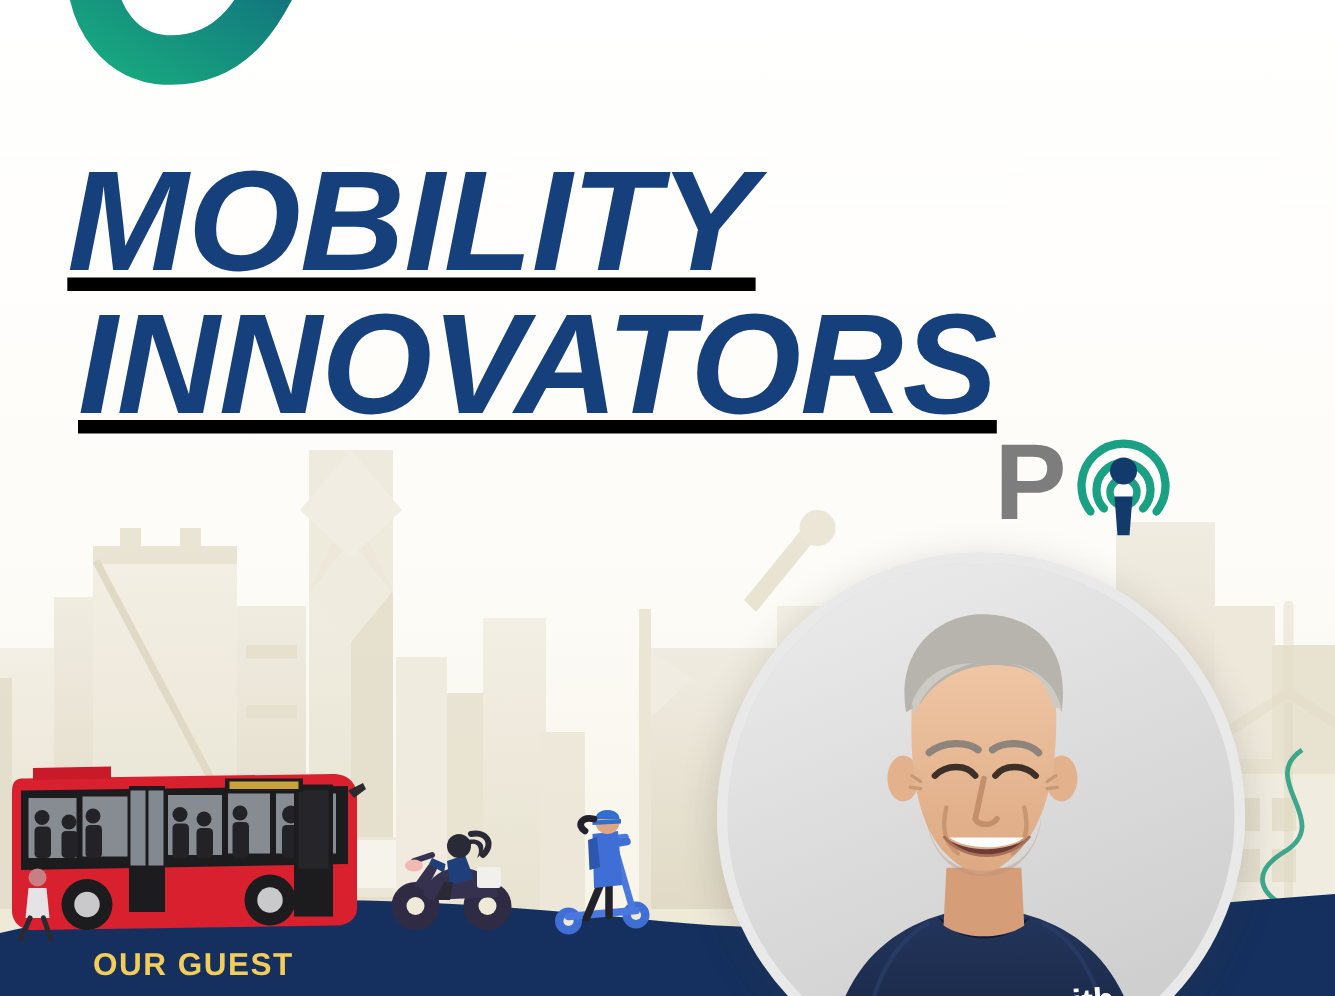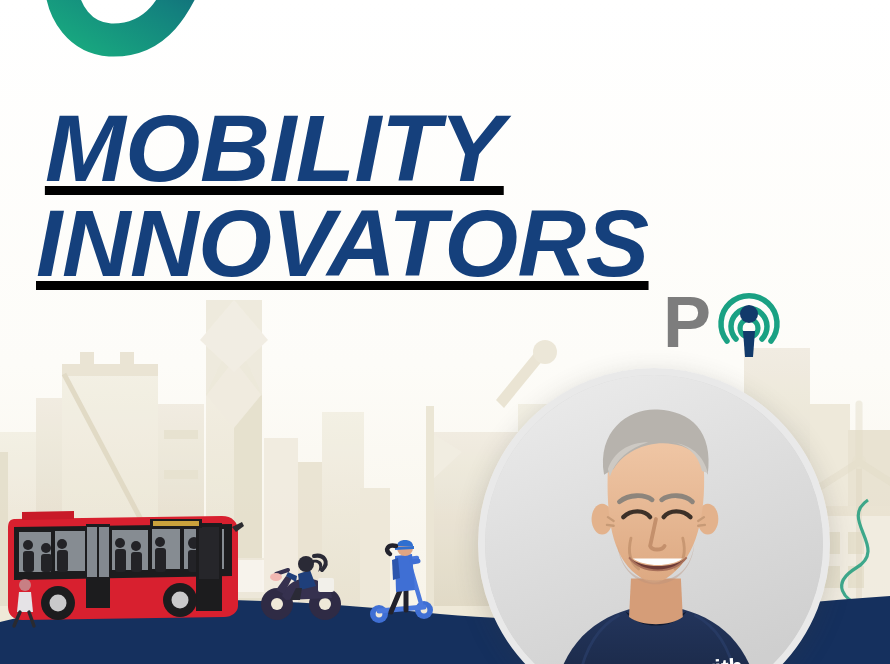--- a/index.html
+++ b/index.html
@@ -56,21 +56,21 @@
     font-family: "Liberation Sans", sans-serif;
   }
   .title-mobility {
     font-size: 95px;
     padding-left: 44px;
     transform: scaleX(1.02);
     transform-origin: left center;
   }
   .title-innovators {
     font-size: 95px;
-    padding-left: 36px;
+    padding-left: 52px;
     margin-top: 6px;
     transform: scaleX(1.0);
     transform-origin: left center;
   }
 
   
   .podcast-row {
     position: absolute;
     left: 0;
     top: 286px;
@@ -444,14 +444,15 @@
 
         <path d="M138 176 C140 202, 158 218, 178 218 C198 218, 216 202, 218 176
                  C214 204, 198 214, 178 214 C158 214, 142 204, 138 176 Z" fill="#b9907a" opacity="0.40"></path>
 
         <text x="176" y="318" text-anchor="middle" fill="#ffffff" font-family="Liberation Sans, sans-serif" font-size="24" font-weight="700" transform="rotate(-4 176 318)">Fall in Love with</text>
         <text x="180" y="347" text-anchor="middle" fill="#ffffff" font-family="Liberation Sans, sans-serif" font-size="25" font-weight="700" transform="rotate(-3 180 347)">the PROBLEM</text>
       </g>
     </svg>
   </div>
 
+  <div class="banner-label">OUR GUEST</div>
 
 </div>
 
 </body></html>

